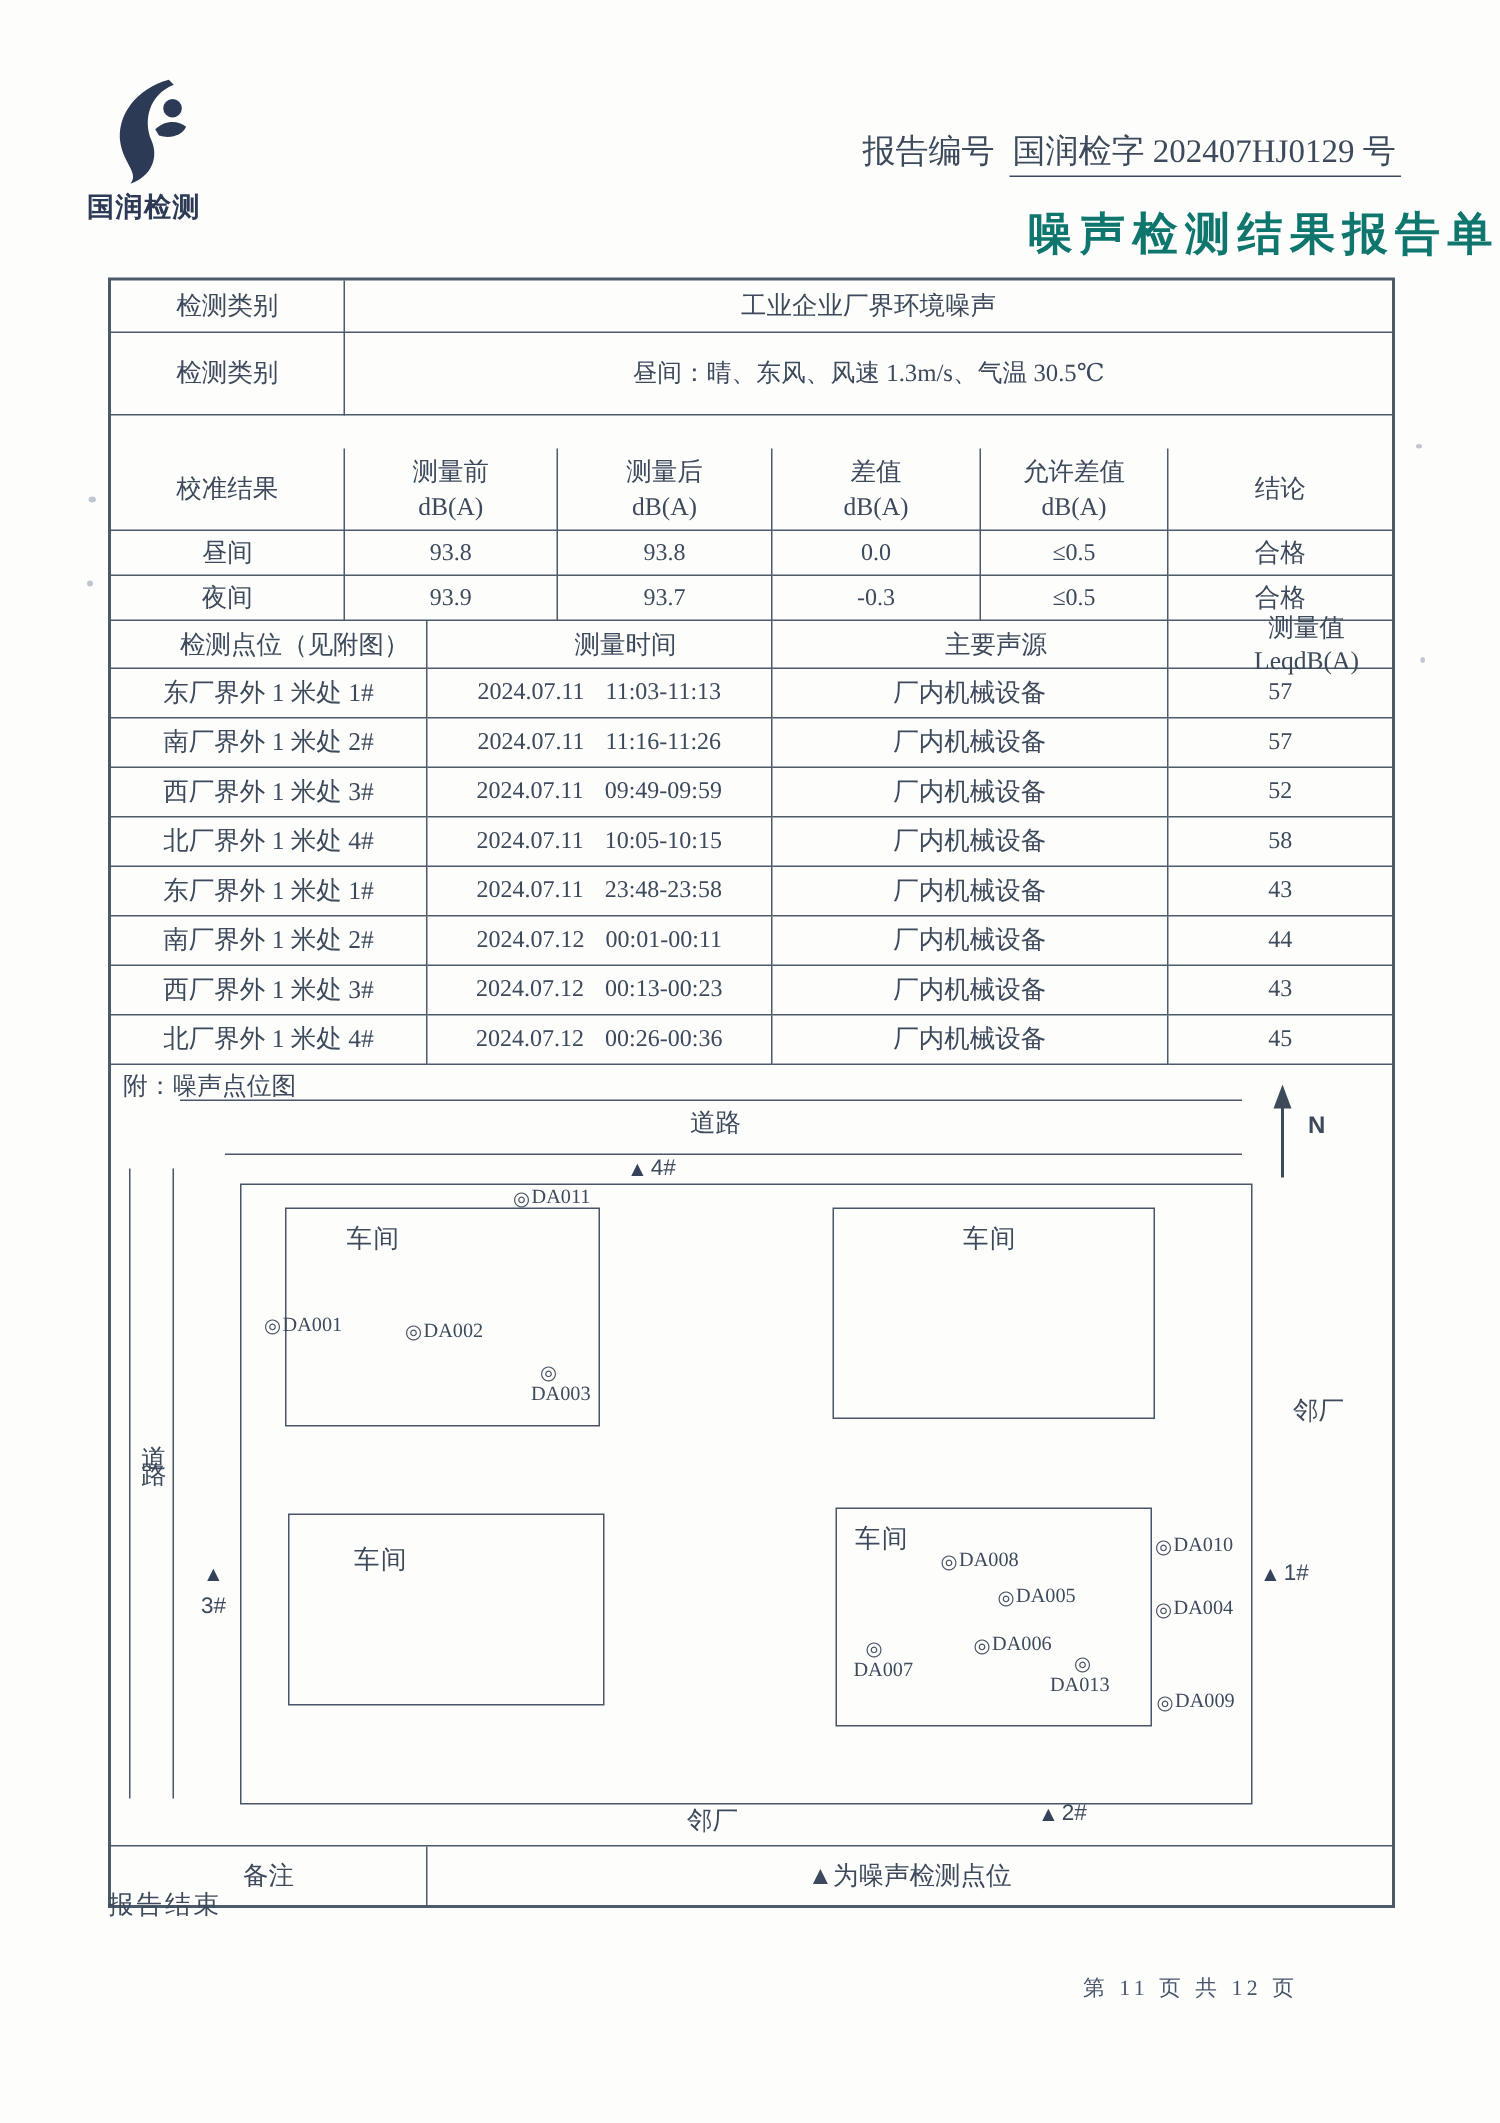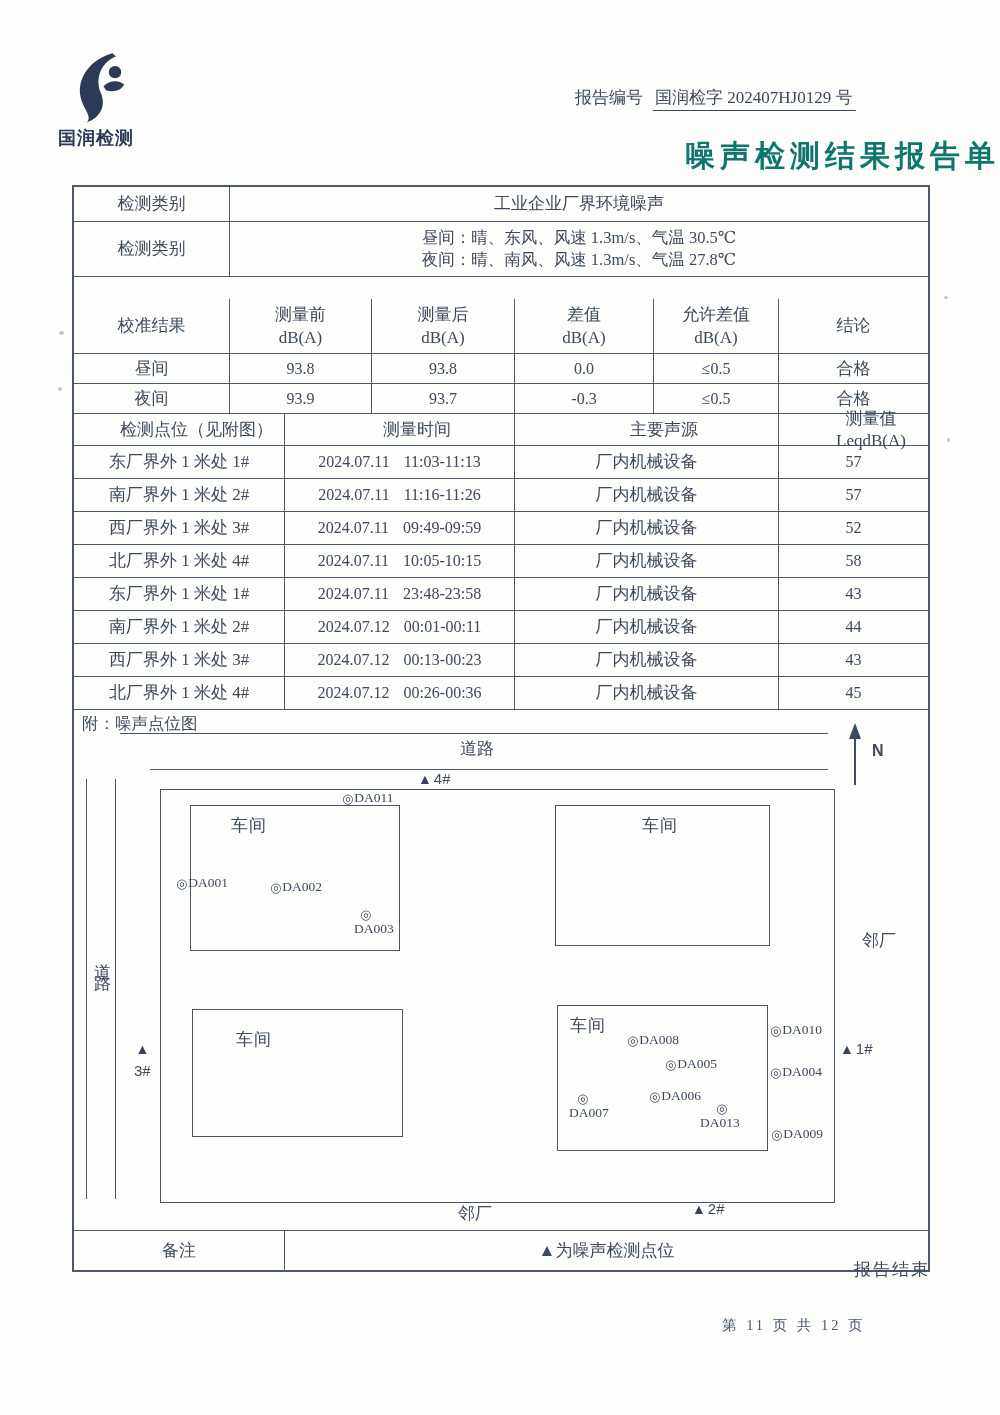--- a/index.html
+++ b/index.html
@@ -7,21 +7,21 @@
   body { font-family:"Liberation Serif","DejaVu Serif",serif; }
   .page {
     position:relative; width:1000px; height:1415px; margin:0 auto;
     background:var(--paper,#fdfdfc); color:var(--text,#3d4a5c); overflow:hidden;
   }
 
   
   .logo-wrap { position:absolute; left:58px; top:50px; width:110px; display:flex; flex-direction:column; align-items:flex-start; }
   .logo-mark { width:66px; height:74px; margin-left:10px; }
   .logo-text { font-family:"Liberation Sans","DejaVu Sans",sans-serif; font-weight:bold; font-size:18px; letter-spacing:1px; color:var(--logo,#2d3a55); margin-top:2px; }
-  .report-no { position:absolute; left:575px; top:86px; font-size:17px; display:flex; gap:10px; white-space:nowrap; }
+  .report-no { position:absolute; left:575px; top:86px; font-size:22px; display:flex; gap:10px; white-space:nowrap; }
   .report-no .val { border-bottom:1.5px solid var(--text,#3d4a5c); padding:0 4px 1px 2px; }
   .doc-title { position:absolute; left:0; top:136px; width:100%; text-align:right;
     font-family:"Liberation Sans","DejaVu Sans",sans-serif; font-weight:bold; font-size:30px; letter-spacing:5px; color:#0f766e; }
 
   
   .doc-table { position:absolute; left:72px; top:185px; width:858px; border:2px solid var(--border,#4d5a6a); background:transparent; }
   .sec { display:grid; }
   .cell { display:flex; align-items:center; justify-content:center; text-align:center;
           border-right:1px solid var(--border,#4d5a6a); border-bottom:1px solid var(--border,#4d5a6a);
           font-size:17px; line-height:1.25; }
@@ -55,21 +55,21 @@
   .pt-icon { font-size:13px; line-height:1; color:#445062; }
   .marker { position:absolute; display:flex; align-items:center; gap:2px; white-space:nowrap;
             font-family:"Liberation Sans","DejaVu Sans",sans-serif; font-size:15px; }
   .tri { color:#36415a; font-size:14px; line-height:1; }
   .marker-col { flex-direction:column; gap:6px; align-items:center; }
   .north-n { font-family:"Liberation Sans","DejaVu Sans",sans-serif; font-size:16px; font-weight:bold; }
 
   
   .sec-remark { grid-template-columns:211px 1fr; grid-auto-rows:39px; }
   .sec-remark .cell { border-bottom:none; }
-  .report-end { position:absolute; left:72px; top:1258px; width:858px; text-align:right; font-size:17px; letter-spacing:2px; }
+  .report-end { position:absolute; left:72px; top:1258px; width:858px; text-align:left; font-size:17px; letter-spacing:2px; }
   .page-num { position:absolute; left:722px; top:1316px; font-size:14.5px; letter-spacing:3px; color:#48566d; }
 
   .speck { position:absolute; background:#8f9aab; border-radius:50%; opacity:.55; }
 </style>
 </head>
 <body>
 
 <div class="page">
 
   <div class="logo-wrap">
@@ -92,21 +92,20 @@
 
     <div class="sec sec-info1">
       <div class="cell">检测类别</div>
       <div class="cell last-col">工业企业厂界环境噪声</div>
     </div>
 
     <div class="sec sec-info2">
       <div class="cell">检测类别</div>
       <div class="cell last-col weather-val">
         <span>昼间：晴、东风、风速 1.3m/s、气温 30.5℃</span>
-        <span>夜间：晴、南风、风速 1.3m/s、气温 27.8℃</span>
       </div>
     </div>
 
     <div class="sec sec-cal">
       <div class="cell hdr">校准结果</div>
       <div class="cell hdr">
         <span>测量前</span>
           <span>dB(A)</span>
       </div>
       <div class="cell hdr">

